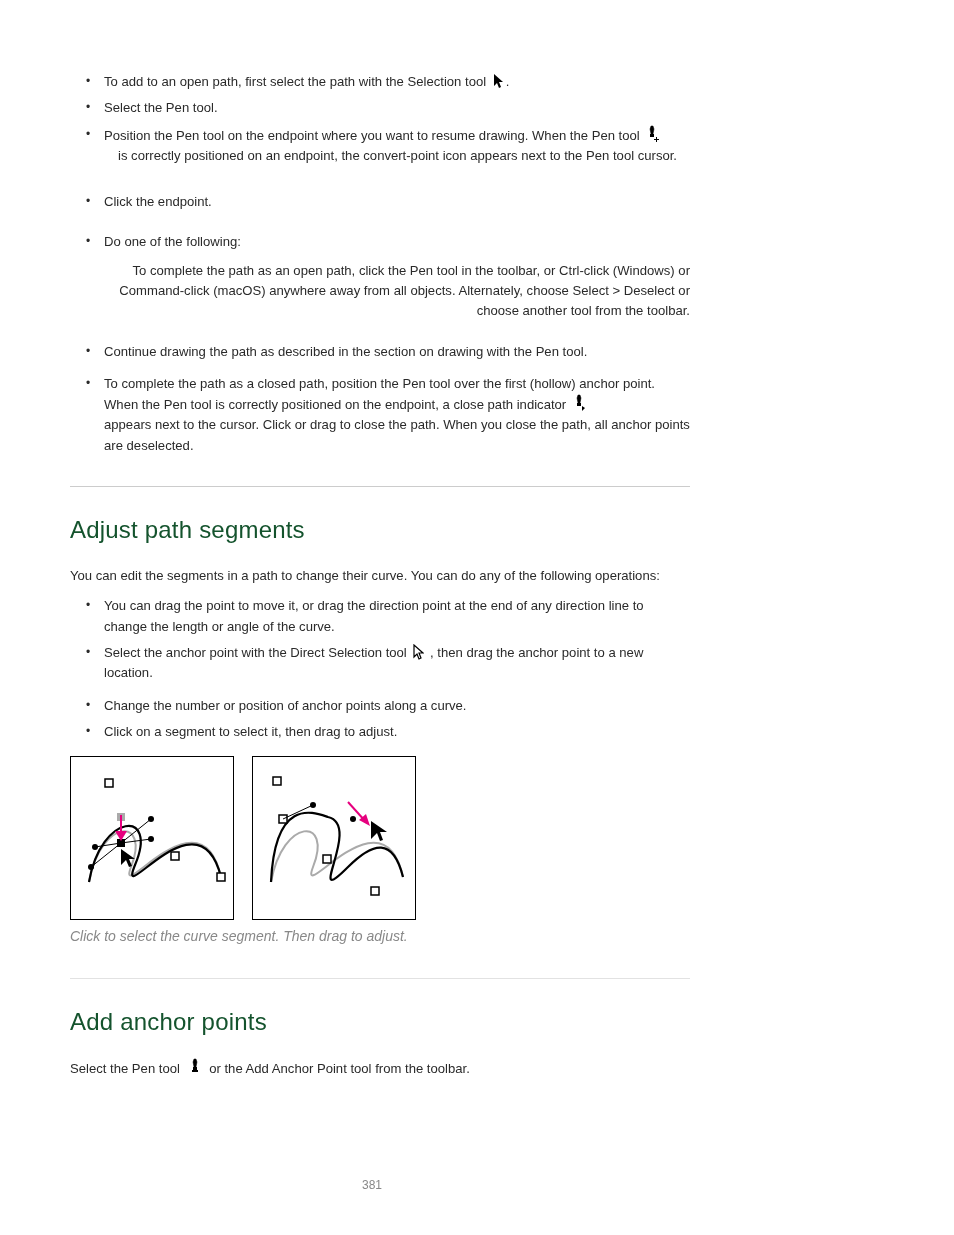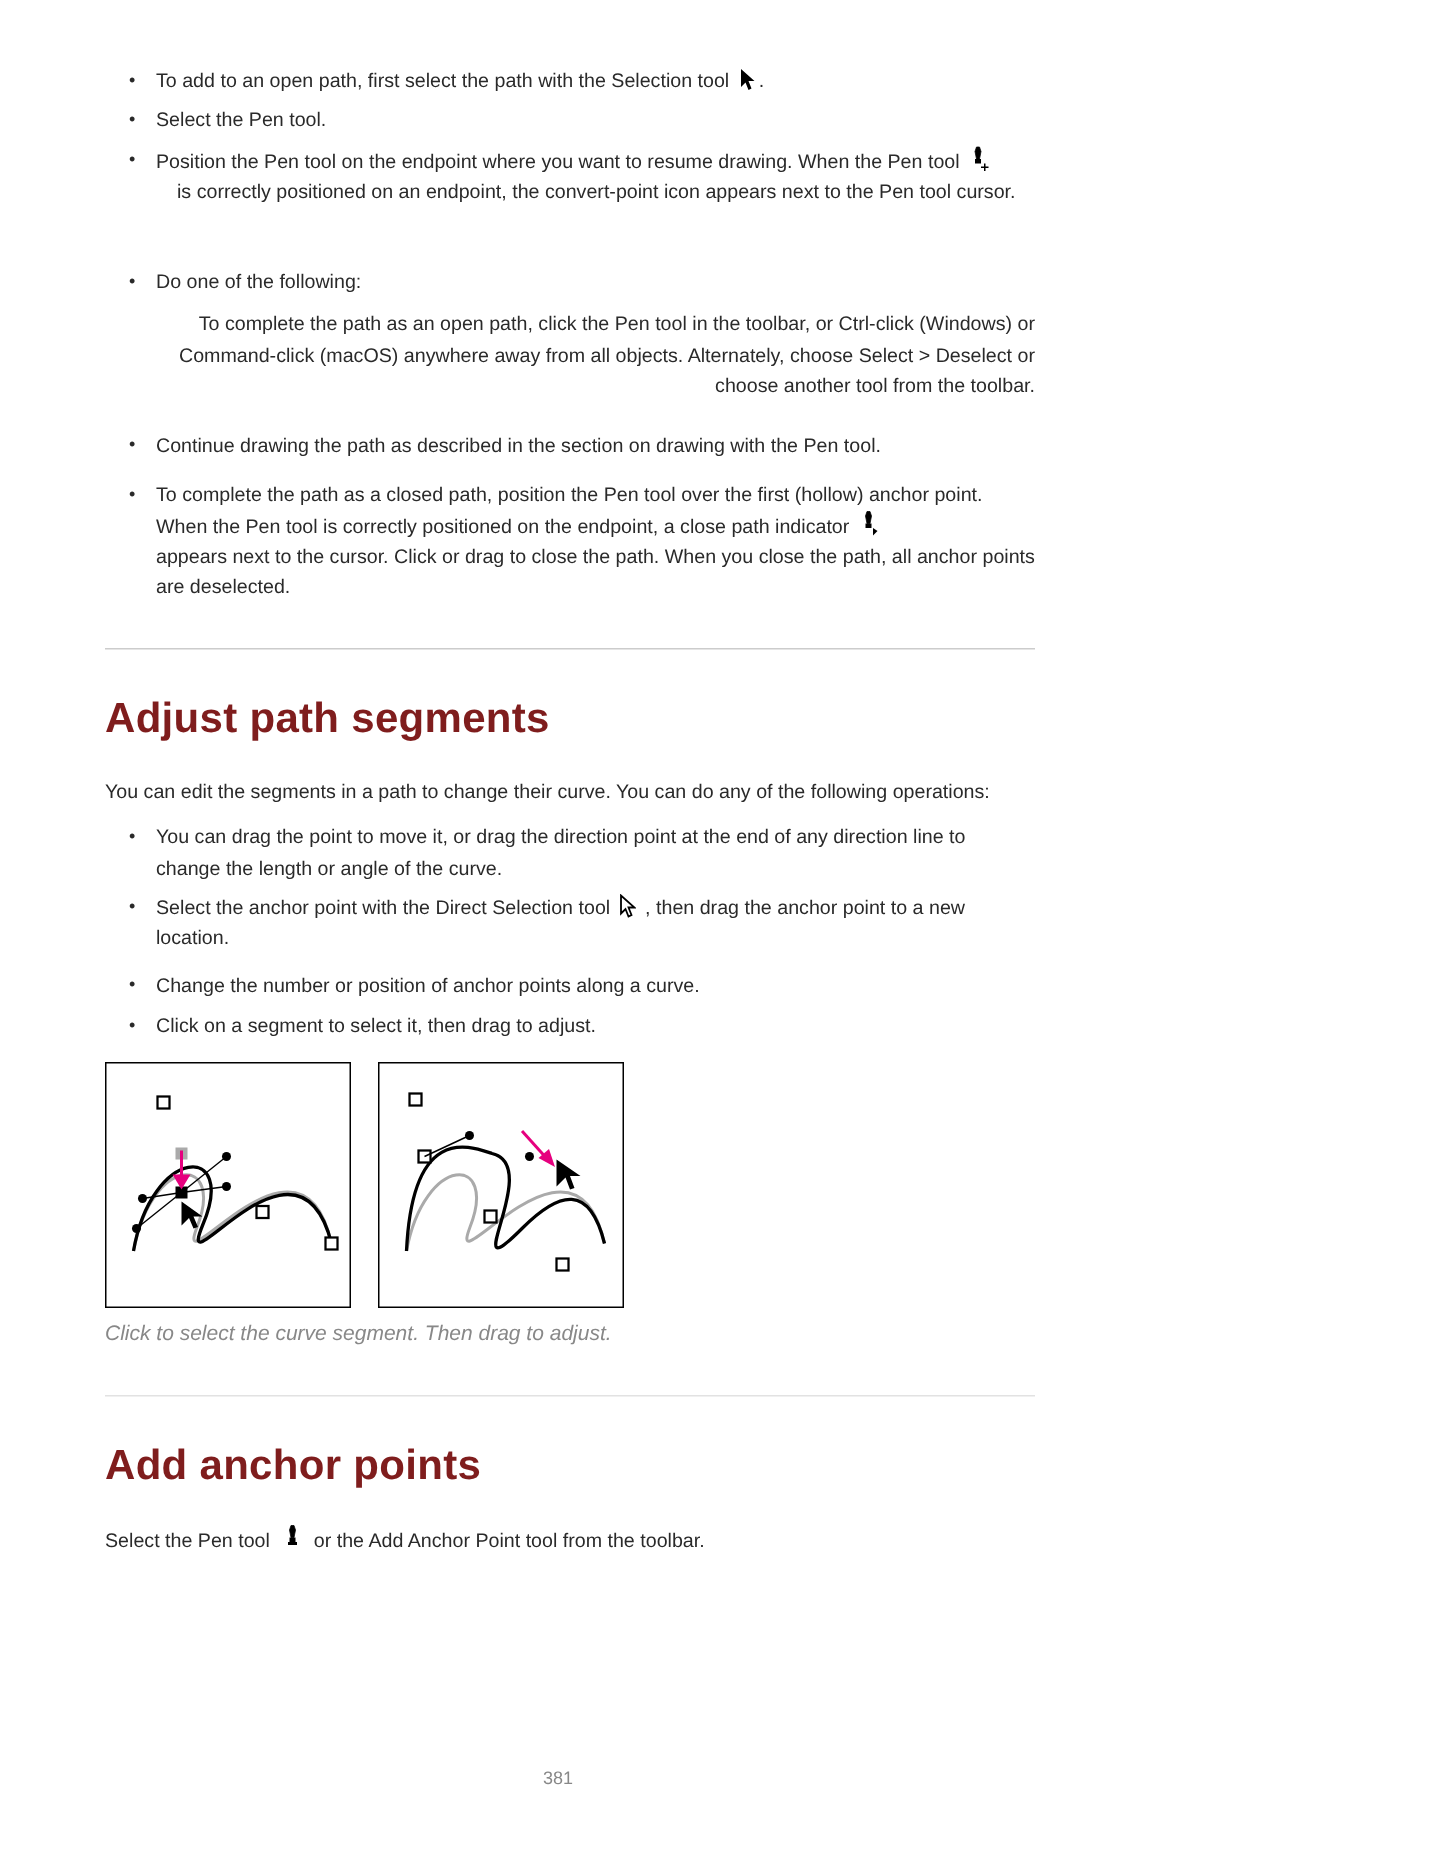--- a/index.html
+++ b/index.html
@@ -6,21 +6,21 @@
     margin: 0;
     padding: 0;
     background: #fff;
     width: 954px;
   }
   .page {
     width: 760px;
     min-height: 1235px;
     position: relative;
     box-sizing: border-box;
-    padding: 44px 70px 0 70px;
+    padding: 72px 70px 0 70px;
     font-family: "Segoe UI", "Helvetica Neue", Arial, sans-serif;
     font-size: 13.1px;
     line-height: 1.55;
     color: #2a2a2a;
   }
   .page-number {
     position: absolute;
     bottom: 40px;
     left: 0;
     right: 16px;
@@ -47,23 +47,23 @@
   }
   .indent1 {
     margin-left: 14px;
   }
   hr.section-divider {
     border: none;
     border-top: 1px solid #ccc;
     margin: 30px 0 24px 0;
   }
   .section-title {
-    font-size: 28px;
-    font-weight: 700;
-    color: #7f1d1d;
+    font-size: 24px;
+    font-weight: 400;
+    color: #14532d;
     margin: 0 0 8px 0;
     letter-spacing: 0.2px;
   }
   .inline-icon {
     display: inline-block;
     vertical-align: text-bottom;
     height: 16px;
     width: 12px;
     margin: 0 2px 0 2px;
   }
@@ -121,20 +121,23 @@
         </svg>
       </span>
       <div class="indent1">
         <span>is correctly positioned on an endpoint, the convert-point icon appears next to the Pen tool cursor.</span>
       </div>
     </div>
 
     <div class="spacer-md"></div>
     <div class="spacer-sm"></div>
 
+    <div class="bullet">
+      <span>Click the endpoint.</span>
+    </div>
 
     <div class="spacer-md"></div>
 
     <div class="bullet">
       <span>Do one of the following:</span>
 
       <div class="indent1" style="margin-top:8px;text-align:right;">
         <span>To complete the path as an open path, click the Pen tool in the toolbar, or Ctrl-click (Windows) or Command-click (macOS) anywhere away from all objects. Alternately, choose Select &gt; Deselect or choose another tool from the toolbar.</span>
       </div>
     </div>

